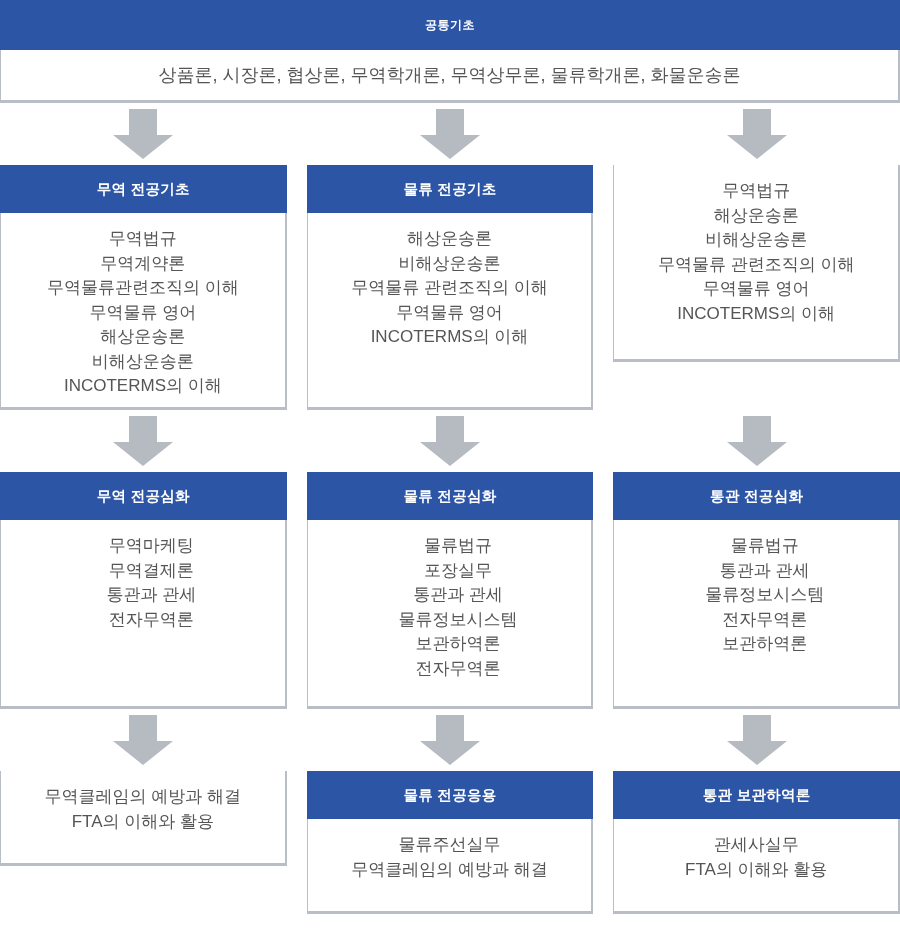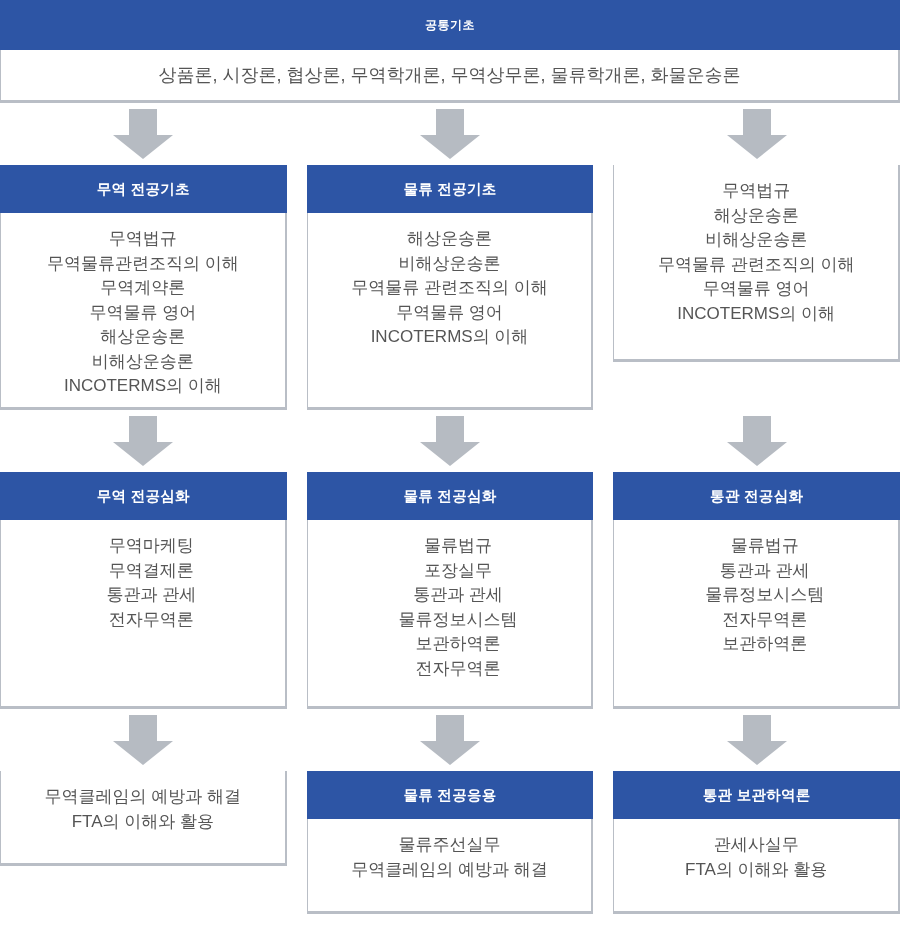--- a/index.html
+++ b/index.html
@@ -139,22 +139,22 @@
     </div>
   </div>
 
   <div class="card-row row-basics">
     <div class="card">
       <div class="card-header">
         <span>무역 전공기초</span>
       </div>
       <div class="card-body">
         <span class="course">무역법규</span>
+        <span class="course">무역계약론</span>
         <span class="course">무역물류관련조직의 이해</span>
-        <span class="course">무역계약론</span>
         <span class="course">무역물류 영어</span>
         <span class="course">해상운송론</span>
         <span class="course">비해상운송론</span>
         <span class="course">INCOTERMS의 이해</span>
       </div>
     </div>
 
     <div class="card">
       <div class="card-header">
         <span>물류 전공기초</span>

